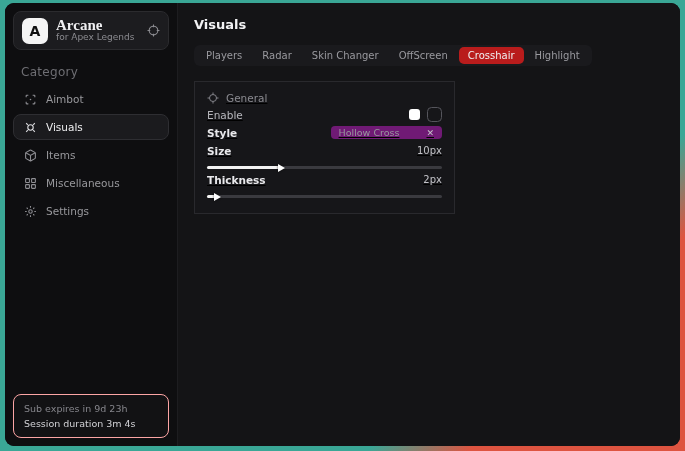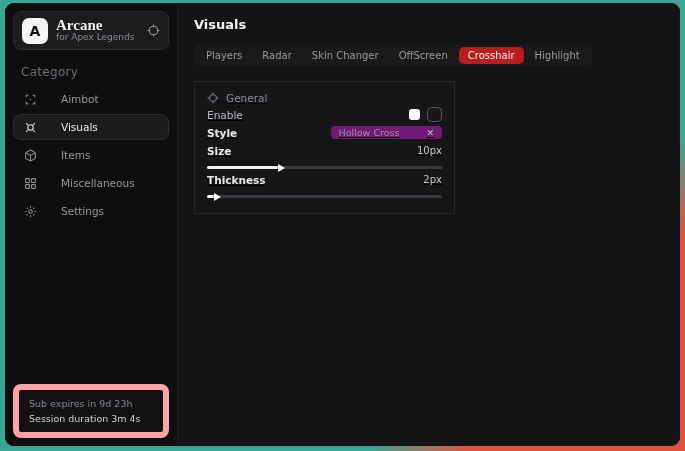--- a/index.html
+++ b/index.html
@@ -30,31 +30,31 @@
   }
   .brand-text { flex:1; min-width:0; }
   .brand-title { font-size:15px; font-weight:bold; color:#f0f0f2; line-height:13px;font-family:Liberation Serif, serif; }
   .brand-sub { font-size:9px; color:#8b8b90; line-height:11px; }
   .brand-icon { color:#8d8d92; display:flex; flex:none; }
 
   .category-label { margin:15px 8px 7px; font-size:12px; color:#6e6e73; letter-spacing:.3px; }
 
   .nav { display:flex; flex-direction:column; gap:2px; }
   .nav-item {
-    height:26px; display:flex; align-items:center; gap:24px; padding:0 10px;
+    height:26px; display:flex; align-items:center; gap:9px; padding:0 10px;
     color:#98989c; font-size:10.5px; border:1px solid transparent; border-radius:8px;
     cursor:default;
   }
   .nav-item .ico { display:flex; color:#8f8f94; }
   .nav-item.active { background:#1b1b1e; border-color:#2e2e32; color:#ededef; }
   .nav-item.active .ico { color:#e0e0e3; }
 
   .sidebar-spacer { flex:1; }
   .footer-card {
-    border:6px solid #fca5a5; border-radius:8px; padding:6px 10px; background:#121214;
+    border:1px solid #fca5a5; border-radius:8px; padding:6px 10px; background:#121214;
   }
   .footer-line1 { font-size:9.5px; color:#86868c; line-height:15px; }
   .footer-line2 { font-size:9.5px; color:#d2d2d6; line-height:15px; }
 
   
   .main { flex:1; padding:14px 16px; position:relative; background:#141416; }
   .main-title { font-size:13px; font-weight:bold; color:#f2f2f4; }
 
   .tabs {
     margin-top:13px; display:inline-flex; align-items:center; gap:2px;

